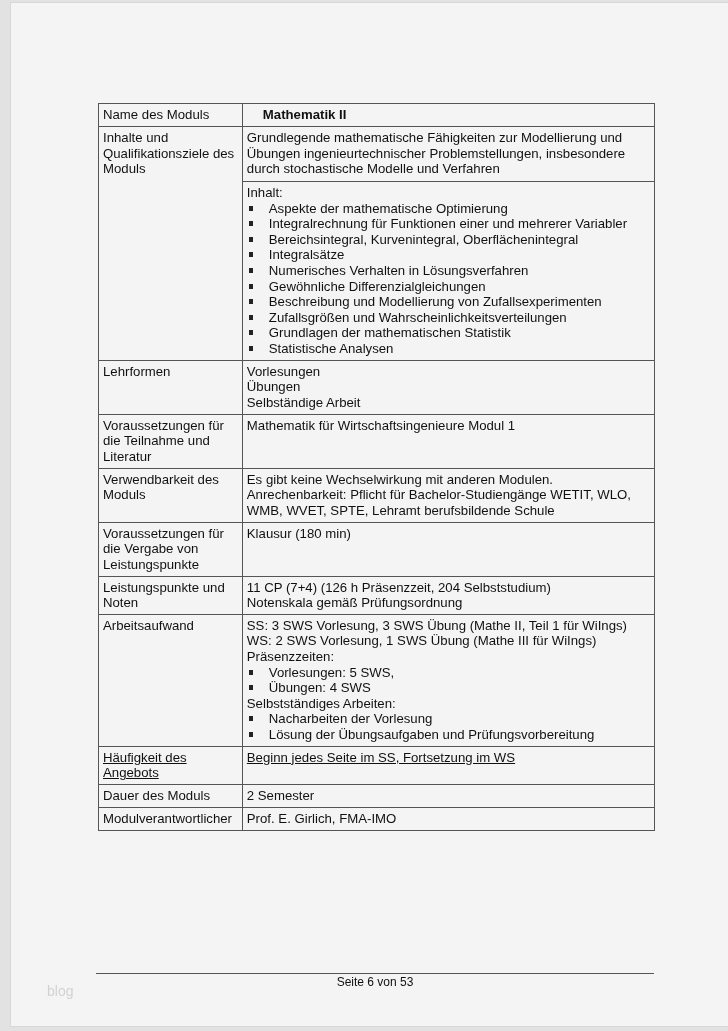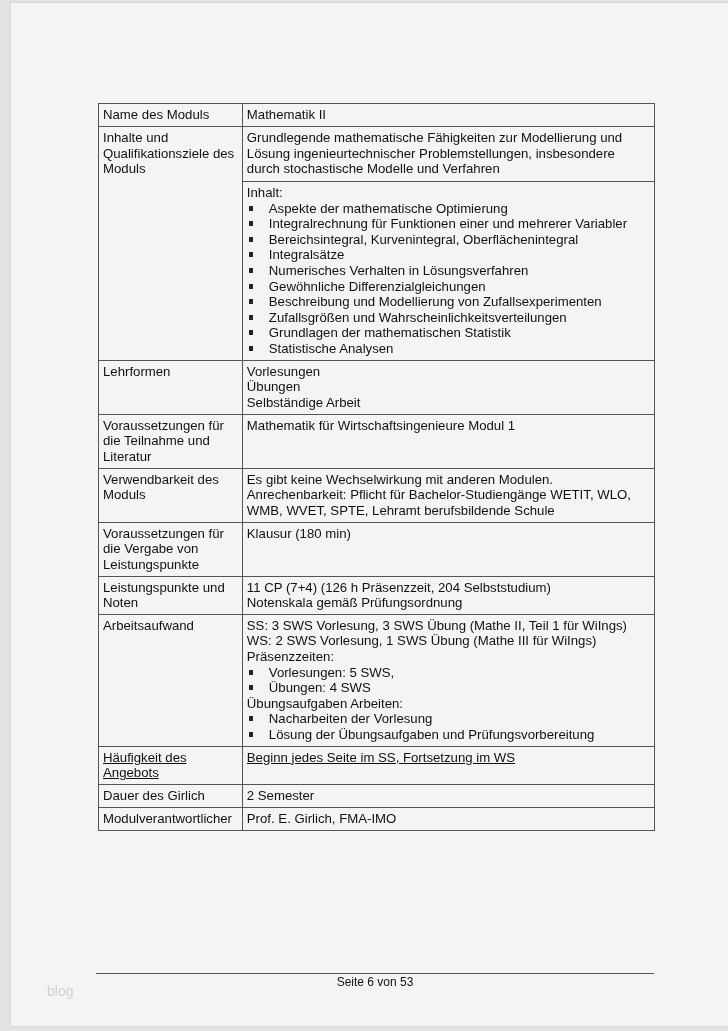--- a/index.html
+++ b/index.html
@@ -38,21 +38,21 @@
       border: 1px solid #555;
       vertical-align: top;
       padding: 3px 4px 3px 4px;
     }
     .module-table td.label {
       width: 135px;
     }
     .module-table td.value {
       width: 404px;
     }
-    .bold { font-weight: normal; }
+    .bold { font-weight: bold; margin-left: 16px; }
     .line { display: block; white-space: nowrap; }
     ul.bullets {
       list-style: none;
       margin: 0;
       padding: 0;
     }
     ul.bullets li {
       position: relative;
       padding-left: 22px;
       white-space: nowrap;
@@ -122,21 +122,21 @@
       </tr>
 
       <tr class="row-inhalt-intro">
         <td class="label" rowspan="2">
           <span class="line">Inhalte und</span>
           <span class="line">Qualifikationsziele des</span>
           <span class="line">Moduls</span>
         </td>
         <td class="value">
           <span class="line">Grundlegende mathematische Fähigkeiten zur Modellierung und</span>
-          <span class="line">Lösung ingenieurtechnischer Problemstellungen, insbesondere</span>
+          <span class="line">Übungen ingenieurtechnischer Problemstellungen, insbesondere</span>
           <span class="line">durch stochastische Modelle und Verfahren</span>
         </td>
       </tr>
       <tr class="row-inhalt-list">
         <td class="value">
           <span class="line">Inhalt:</span>
           <ul class="bullets">
             <li>Aspekte der mathematische Optimierung</li>
             <li>Integralrechnung für Funktionen einer und mehrerer Variabler</li>
             <li>Bereichsintegral, Kurvenintegral, Oberflächenintegral</li>
@@ -212,41 +212,41 @@
           <span class="line">Arbeitsaufwand</span>
         </td>
         <td class="value">
           <span class="line">SS: 3 SWS Vorlesung, 3 SWS Übung (Mathe II, Teil 1 für WiIngs)</span>
           <span class="line">WS: 2 SWS Vorlesung, 1 SWS Übung (Mathe III für WiIngs)</span>
           <span class="line">Präsenzzeiten:</span>
           <ul class="bullets">
             <li>Vorlesungen: 5 SWS,</li>
             <li>Übungen: 4 SWS</li>
           </ul>
-          <span class="line">Übungsaufgaben Arbeiten:</span>
+          <span class="line">Selbstständiges Arbeiten:</span>
           <ul class="bullets">
             <li>Nacharbeiten der Vorlesung</li>
             <li>Lösung der Übungsaufgaben und Prüfungsvorbereitung</li>
           </ul>
         </td>
       </tr>
 
       <tr class="row-haeuf">
         <td class="label">
           <span class="line">Häufigkeit des</span>
           <span class="line">Angebots</span>
         </td>
         <td class="value">
           <span class="line">Beginn jedes Seite im SS, Fortsetzung im WS</span>
         </td>
       </tr>
 
       <tr class="row-dauer">
         <td class="label">
-          <span class="line">Dauer des Girlich</span>
+          <span class="line">Dauer des Moduls</span>
         </td>
         <td class="value">
           <span class="line">2 Semester</span>
         </td>
       </tr>
 
       <tr class="row-verantw">
         <td class="label">
           <span class="line">Modulverantwortlicher</span>
         </td>

